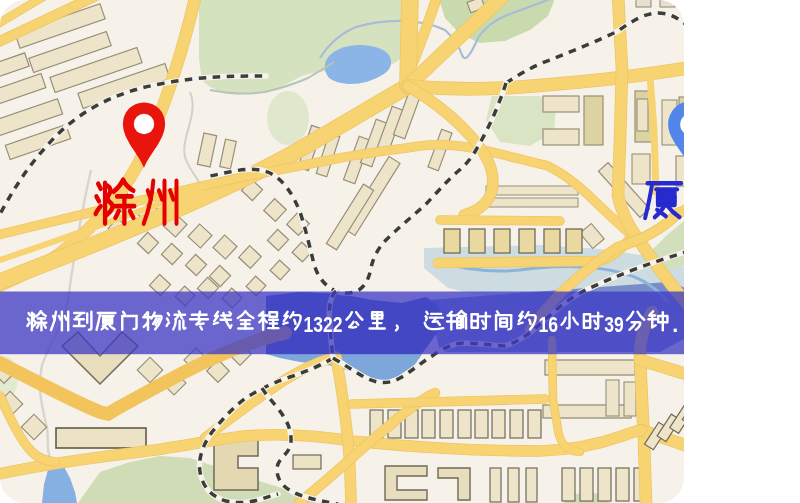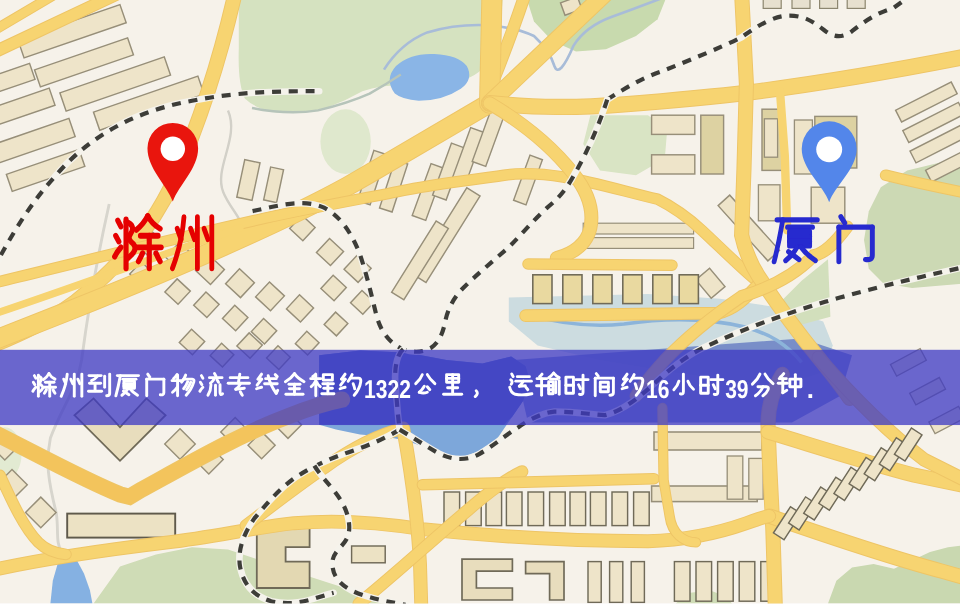--- a/index.html
+++ b/index.html
@@ -1,14 +1,14 @@
 <!DOCTYPE html>
 <html><head><meta charset="utf-8"><title>map</title><style>
 html,body{margin:0;padding:0;background:#fff;font-family:"Liberation Sans",sans-serif;}
-#map{position:relative;width:800px;height:503px;overflow:hidden;}
+#map{position:relative;width:684px;height:503px;overflow:hidden;border-radius:25px;}
 </style></head><body>
 <div id="map">
 <svg width="800" height="503" viewBox="0 0 800 503">
 <defs>
         <filter id="soft" x="-5%" y="-5%" width="110%" height="110%">
           <feGaussianBlur stdDeviation="0.5"></feGaussianBlur>
         </filter>
         <filter id="soft2" x="-8%" y="-8%" width="116%" height="116%">
           <feGaussianBlur stdDeviation="0.35"></feGaussianBlur>
         </filter>

